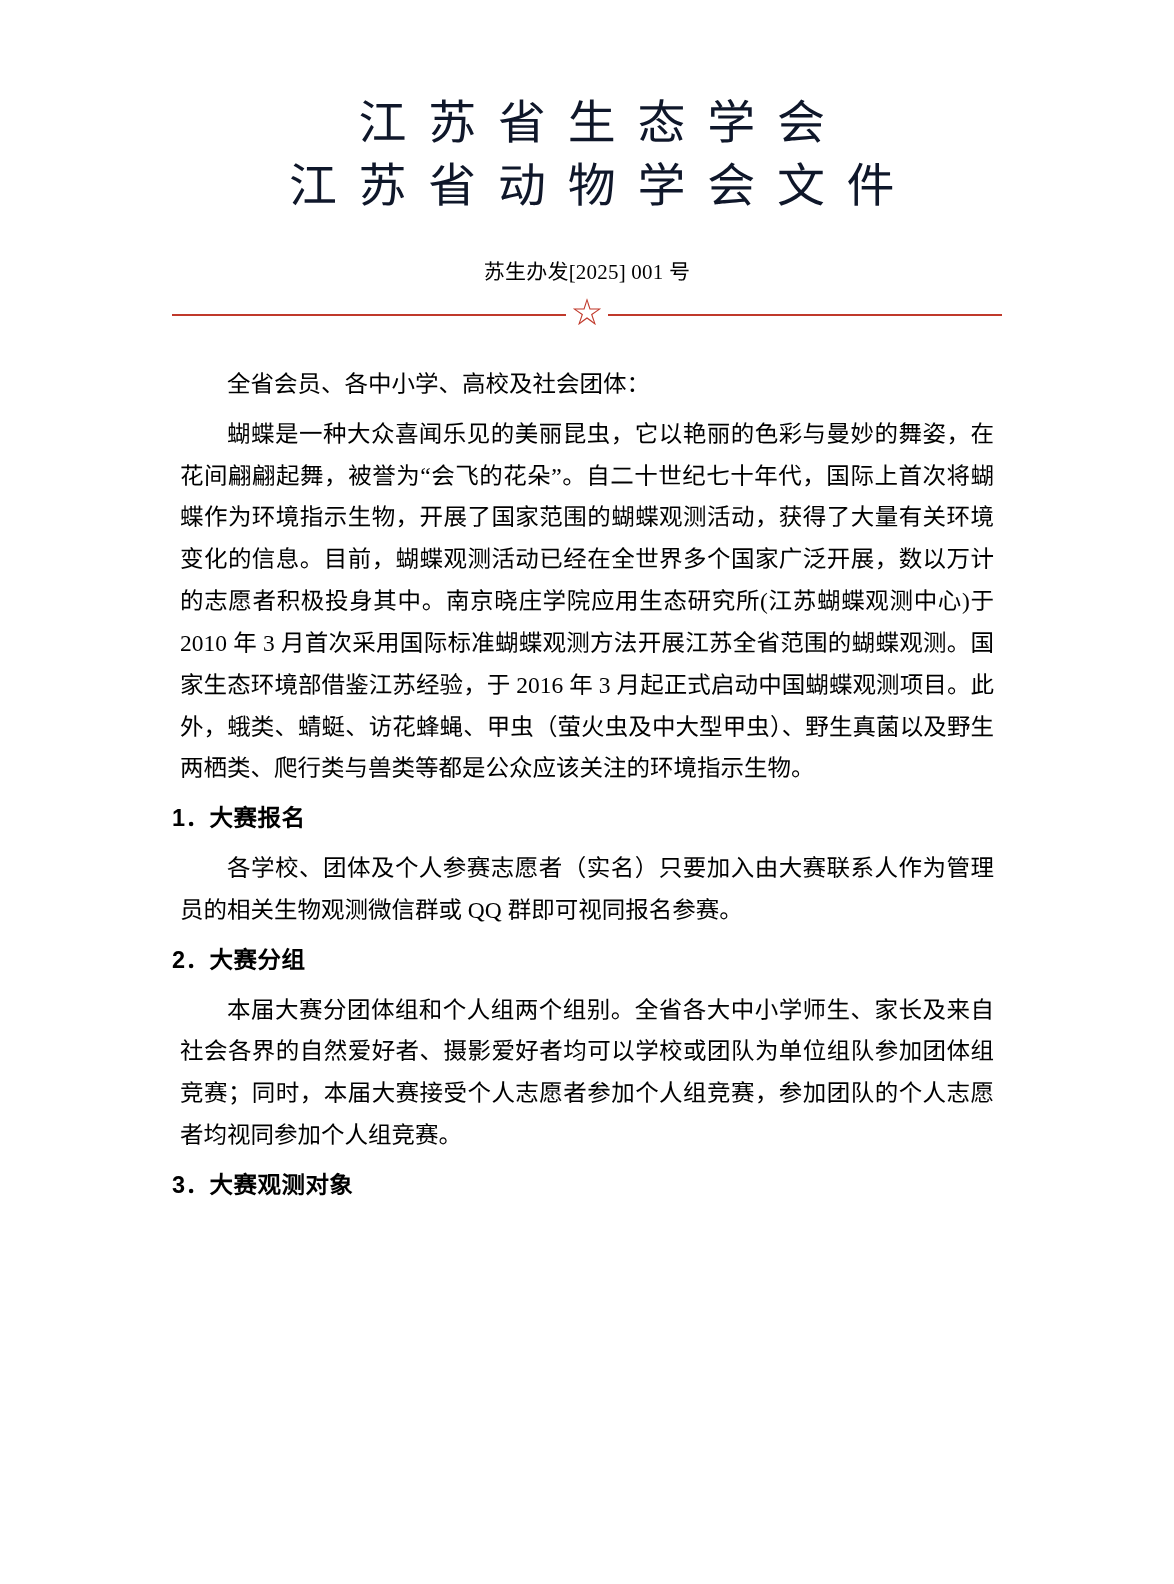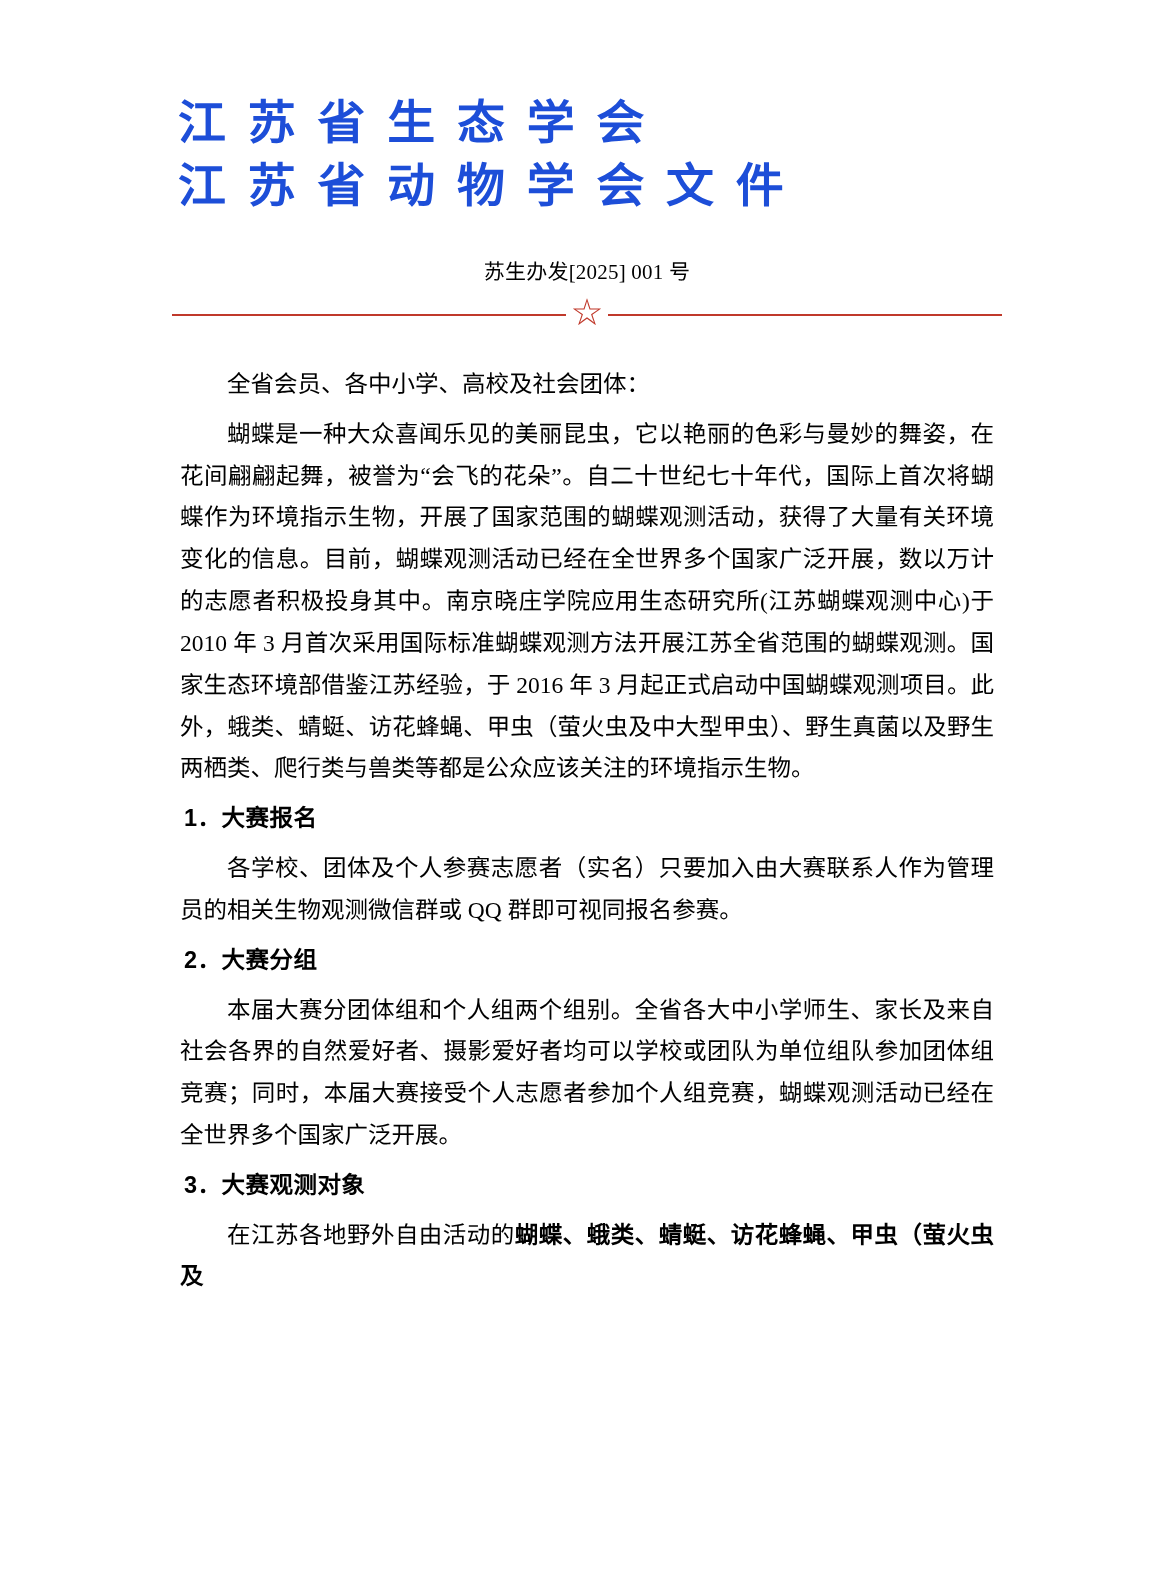--- a/index.html
+++ b/index.html
@@ -18,22 +18,23 @@
   .page {
     width: 1174px;
     height: 1584px;
     box-sizing: border-box;
     padding: 96px 172px 0 172px;
     position: relative;
   }
 
   
   .letterhead {
-    color: #1d4ed8;
-    font-weight: bold;
+    text-align: center;
+    color: #0f172a;
+    font-weight: normal;
     line-height: 1.18;
     letter-spacing: 0.30em;
     font-family: "Liberation Serif", "DejaVu Serif", serif;
   }
   .letterhead .lh-line {
     font-size: 47px;
     white-space: nowrap;
     text-indent: 0.30em;
     transform: scaleX(1.02);
   }
@@ -89,21 +90,21 @@
     text-justify: inter-ideograph;
   }
   .salutation {
     margin: 0 0 2px 0;
   }
   .para {
     margin: 8px;
     text-indent: 2em;
   }
   .heading-num {
-    margin: 6px 0 0 12px;
+    margin: 6px 0 0 0;
     font-weight: bold;
     font-family: "Liberation Sans", "DejaVu Sans", sans-serif;
     letter-spacing: 0.02em;
   }
   .bold-run { font-weight: bold; }
 </style>
 </head>
 <body>
 
 <div class="page">
@@ -123,19 +124,18 @@
 
 
   <div class="body-text">
     <p class="para salutation">全省会员、各中小学、高校及社会团体：</p>
     <p class="para">蝴蝶是一种大众喜闻乐见的美丽昆虫，它以艳丽的色彩与曼妙的舞姿，在花间翩翩起舞，被誉为“会飞的花朵”。自二十世纪七十年代，国际上首次将蝴蝶作为环境指示生物，开展了国家范围的蝴蝶观测活动，获得了大量有关环境变化的信息。目前，蝴蝶观测活动已经在全世界多个国家广泛开展，数以万计的志愿者积极投身其中。南京晓庄学院应用生态研究所(江苏蝴蝶观测中心)于 2010 年 3 月首次采用国际标准蝴蝶观测方法开展江苏全省范围的蝴蝶观测。国家生态环境部借鉴江苏经验，于 2016 年 3 月起正式启动中国蝴蝶观测项目。此外，蛾类、蜻蜓、访花蜂蝇、甲虫（萤火虫及中大型甲虫）、野生真菌以及野生两栖类、爬行类与兽类等都是公众应该关注的环境指示生物。</p>
 
     <p class="heading-num">1．大赛报名</p>
     <p class="para">各学校、团体及个人参赛志愿者（实名）只要加入由大赛联系人作为管理员的相关生物观测微信群或 QQ 群即可视同报名参赛。</p>
 
     <p class="heading-num">2．大赛分组</p>
-    <p class="para">本届大赛分团体组和个人组两个组别。全省各大中小学师生、家长及来自社会各界的自然爱好者、摄影爱好者均可以学校或团队为单位组队参加团体组竞赛；同时，本届大赛接受个人志愿者参加个人组竞赛，蝴蝶观测活动已经在全世界多个国家广泛开展。</p>
+    <p class="para">本届大赛分团体组和个人组两个组别。全省各大中小学师生、家长及来自社会各界的自然爱好者、摄影爱好者均可以学校或团队为单位组队参加团体组竞赛；同时，本届大赛接受个人志愿者参加个人组竞赛，参加团队的个人志愿者均视同参加个人组竞赛。</p>
 
     <p class="heading-num">3．大赛观测对象</p>
-    <p class="para"><span>在江苏各地野外自由活动的</span><span class="bold-run">蝴蝶、蛾类、蜻蜓、访花蜂蝇、甲虫（萤火虫及</span></p>
   </div>
 
 </div>
 
 </body></html>

